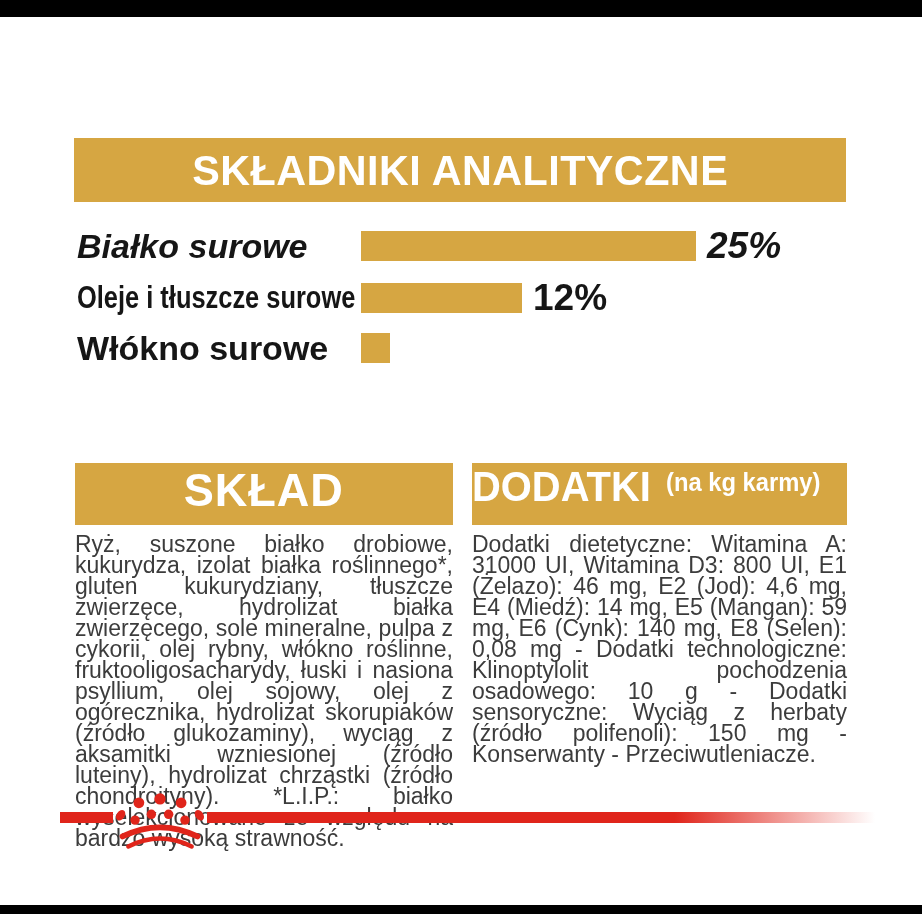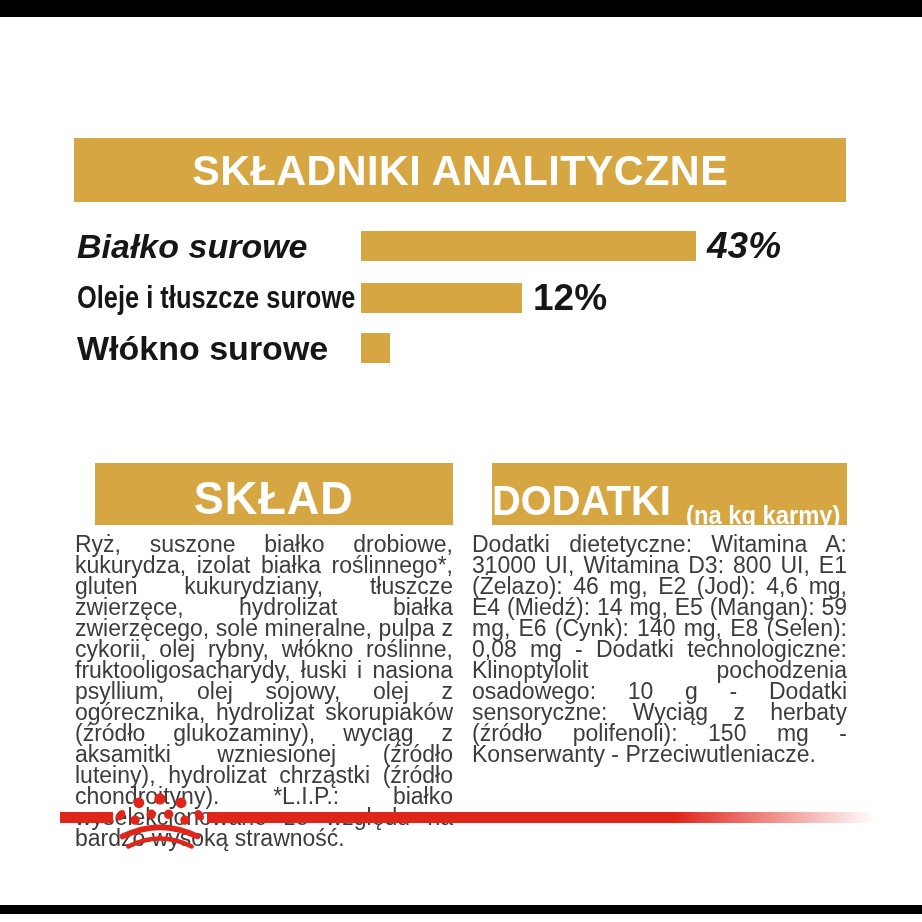--- a/index.html
+++ b/index.html
@@ -34,21 +34,21 @@
     font-size:31px;transform:scaleX(0.82);transform-origin:left center;
   }
   .bar{height:30px;background:#D6A642;flex:0 0 auto;}
   .pct{font-weight:700;color:#161616;font-size:37px;margin-left:11px;white-space:nowrap;}
 
   
   .col{position:absolute;top:463px;}
   #sklad-col{left:75px;width:378px;}
   #dodatki-col{left:472px;width:375px;}
   .col-banner{
-    height:62px;display:flex;align-items:flex-end;box-sizing:border-box;margin-left:20px;
+    height:62px;display:flex;align-items:flex-start;box-sizing:border-box;
   }
   #sklad-banner{justify-content:center;}
   #sklad-banner .banner-text{
     color:#ffffff;font-weight:700;font-size:46px;letter-spacing:1px;transform:scaleX(0.98);
   }
   #dodatki-banner{justify-content:flex-start;}
   #dodatki-banner .banner-text{
     color:#ffffff;font-weight:700;font-size:42px;letter-spacing:0px;transform:scaleX(0.95);
     transform-origin:left center;white-space:nowrap;
   }
@@ -77,21 +77,21 @@
   <div id="edge-top" class="edge-bar"></div>
 
   <div id="analytics-banner" class="gold">
     <span class="banner-text">SKŁADNIKI ANALITYCZNE</span>
   </div>
 
   <div id="chart">
     <div id="chart-row-0" class="chart-row">
       <span class="bar-label">Białko surowe</span>
       <div class="bar" style="width: 335px; background: rgb(214, 166, 66);"></div>
-      <span class="pct">43%</span>
+      <span class="pct">25%</span>
     </div>
     <div id="chart-row-1" class="chart-row">
       <span class="bar-label condensed">Oleje i tłuszcze surowe</span>
       <div class="bar" style="width: 161px; background: rgb(214, 166, 66);"></div>
       <span class="pct">12%</span>
     </div>
     <div id="chart-row-2" class="chart-row">
       <span class="bar-label">Włókno surowe</span>
       <div class="bar" style="width: 29px; background: rgb(214, 166, 66);"></div>
     </div>

